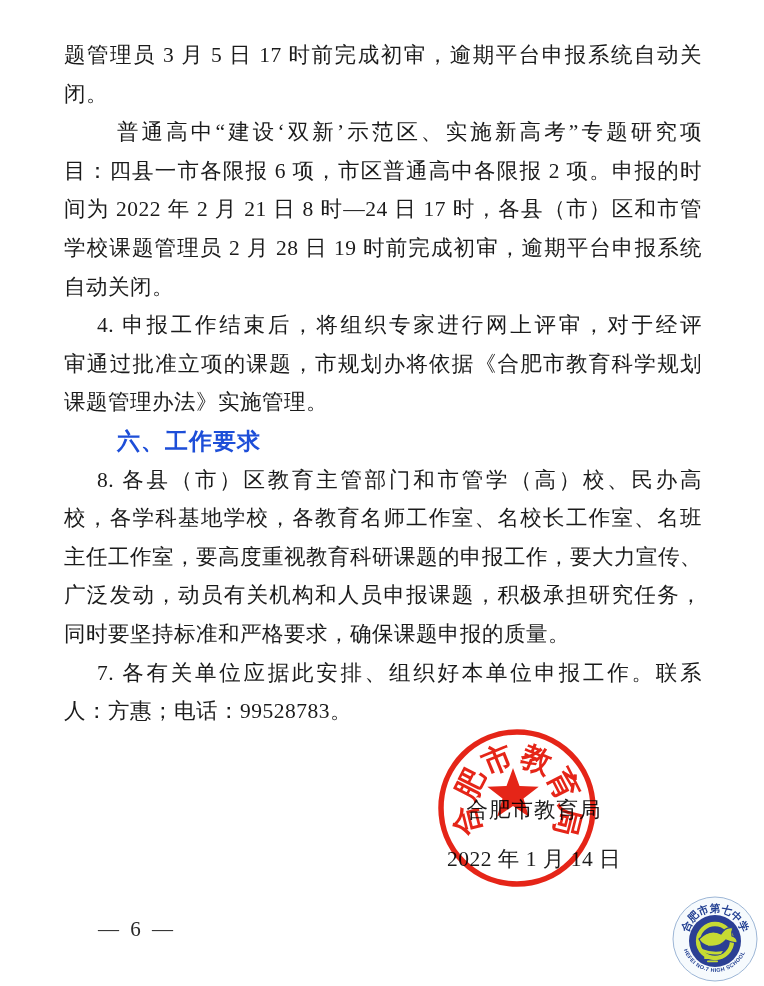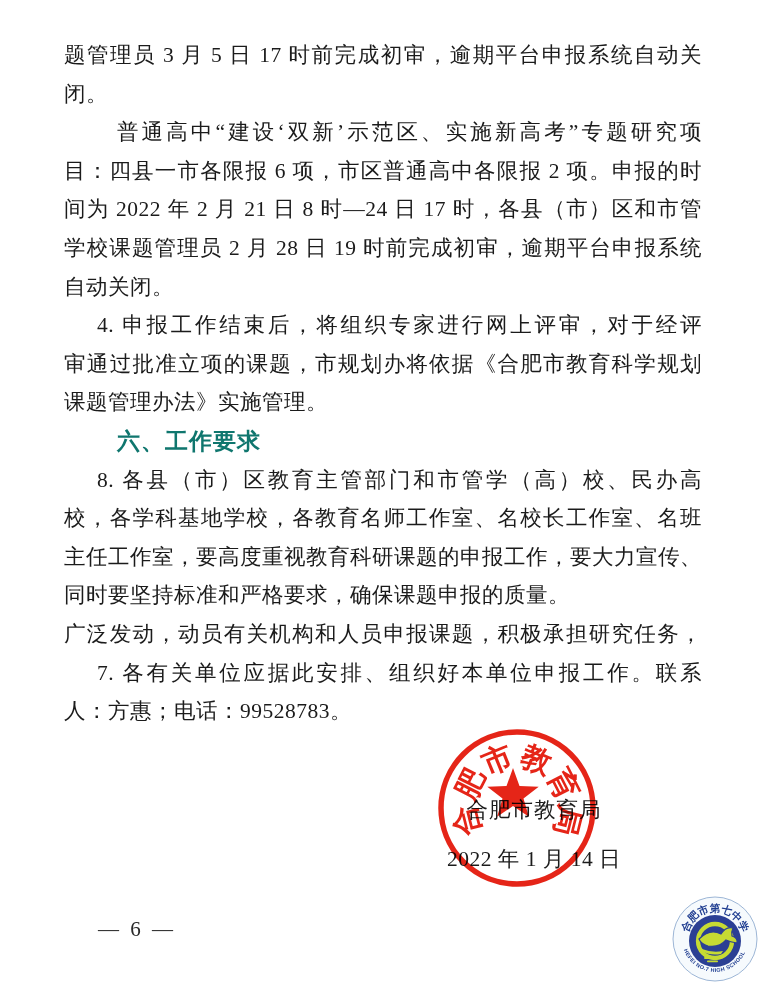--- a/index.html
+++ b/index.html
@@ -10,21 +10,21 @@
   .doc-body{position:absolute;left:64px;top:36px;width:638px;}
   .line{
     height:38.6px;line-height:38.6px;font-size:21.5px;overflow:hidden;
     letter-spacing:0.5px;
   }
   .jl{text-align:justify;text-align-last:justify;}
   .ip{text-indent:53px;}
   .in{text-indent:33px;}
   .heading{
     font-family:"Liberation Sans","DejaVu Sans",sans-serif;
-    font-weight:700;font-size:23px;text-indent:53px;letter-spacing:1px;color:#0f766e;
+    font-weight:700;font-size:23px;text-indent:53px;letter-spacing:1px;color:#1d4ed8;
   }
   .signature{position:absolute;left:424px;top:795px;width:220px;text-align:center;}
   .sig-agency{font-size:21.5px;line-height:30px;letter-spacing:1px;}
   .sig-date{font-size:21.5px;line-height:28px;margin-top:20px;letter-spacing:0.5px;}
   .seal{
     position:absolute;left:429px;top:720px;width:176px;height:176px;
     mix-blend-mode:multiply;opacity:0.95;
   }
   .seal text{
     font-family:"Liberation Serif","DejaVu Serif",serif;font-weight:600;
@@ -51,22 +51,22 @@
   <div class="line jl">间为 2022 年 2 月 21 日 8 时—24 日 17 时，各县（市）区和市管</div>
   <div class="line jl">学校课题管理员 2 月 28 日 19 时前完成初审，逾期平台申报系统</div>
   <div class="line">自动关闭。</div>
   <div class="line jl in">4. 申报工作结束后，将组织专家进行网上评审，对于经评</div>
   <div class="line jl">审通过批准立项的课题，市规划办将依据《合肥市教育科学规划</div>
   <div class="line">课题管理办法》实施管理。</div>
   <div class="line heading">六、工作要求</div>
   <div class="line jl in">8. 各县（市）区教育主管部门和市管学（高）校、民办高</div>
   <div class="line jl">校，各学科基地学校，各教育名师工作室、名校长工作室、名班</div>
   <div class="line jl">主任工作室，要高度重视教育科研课题的申报工作，要大力宣传、</div>
+  <div class="line jl">广泛发动，动员有关机构和人员申报课题，积极承担研究任务，</div>
   <div class="line">同时要坚持标准和严格要求，确保课题申报的质量。</div>
-  <div class="line jl">广泛发动，动员有关机构和人员申报课题，积极承担研究任务，</div>
   <div class="line jl in">7. 各有关单位应据此安排、组织好本单位申报工作。联系</div>
   <div class="line">人：方惠；电话：99528783。</div>
 </div>
 
 <div class="signature">
   <div class="sig-agency">合肥市教育局</div>
   <div class="sig-date">2022 年 1 月 14 日</div>
 </div>
 
 <svg class="seal" viewBox="0 0 176 176" xmlns="http://www.w3.org/2000/svg">

